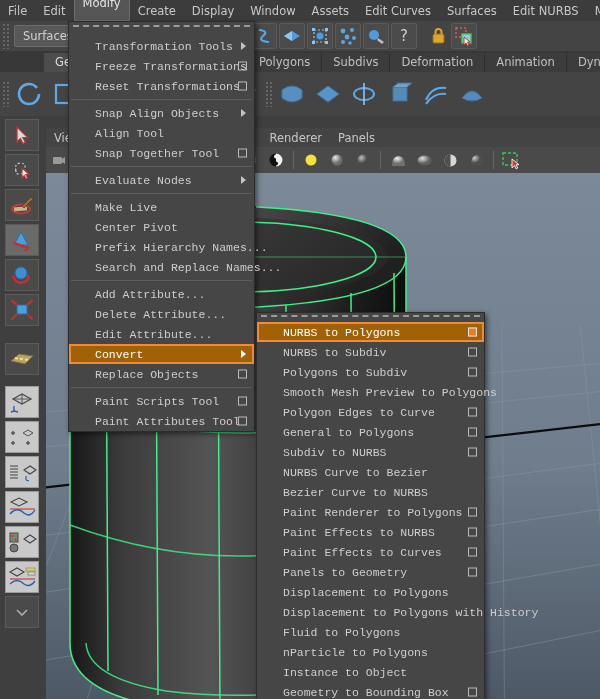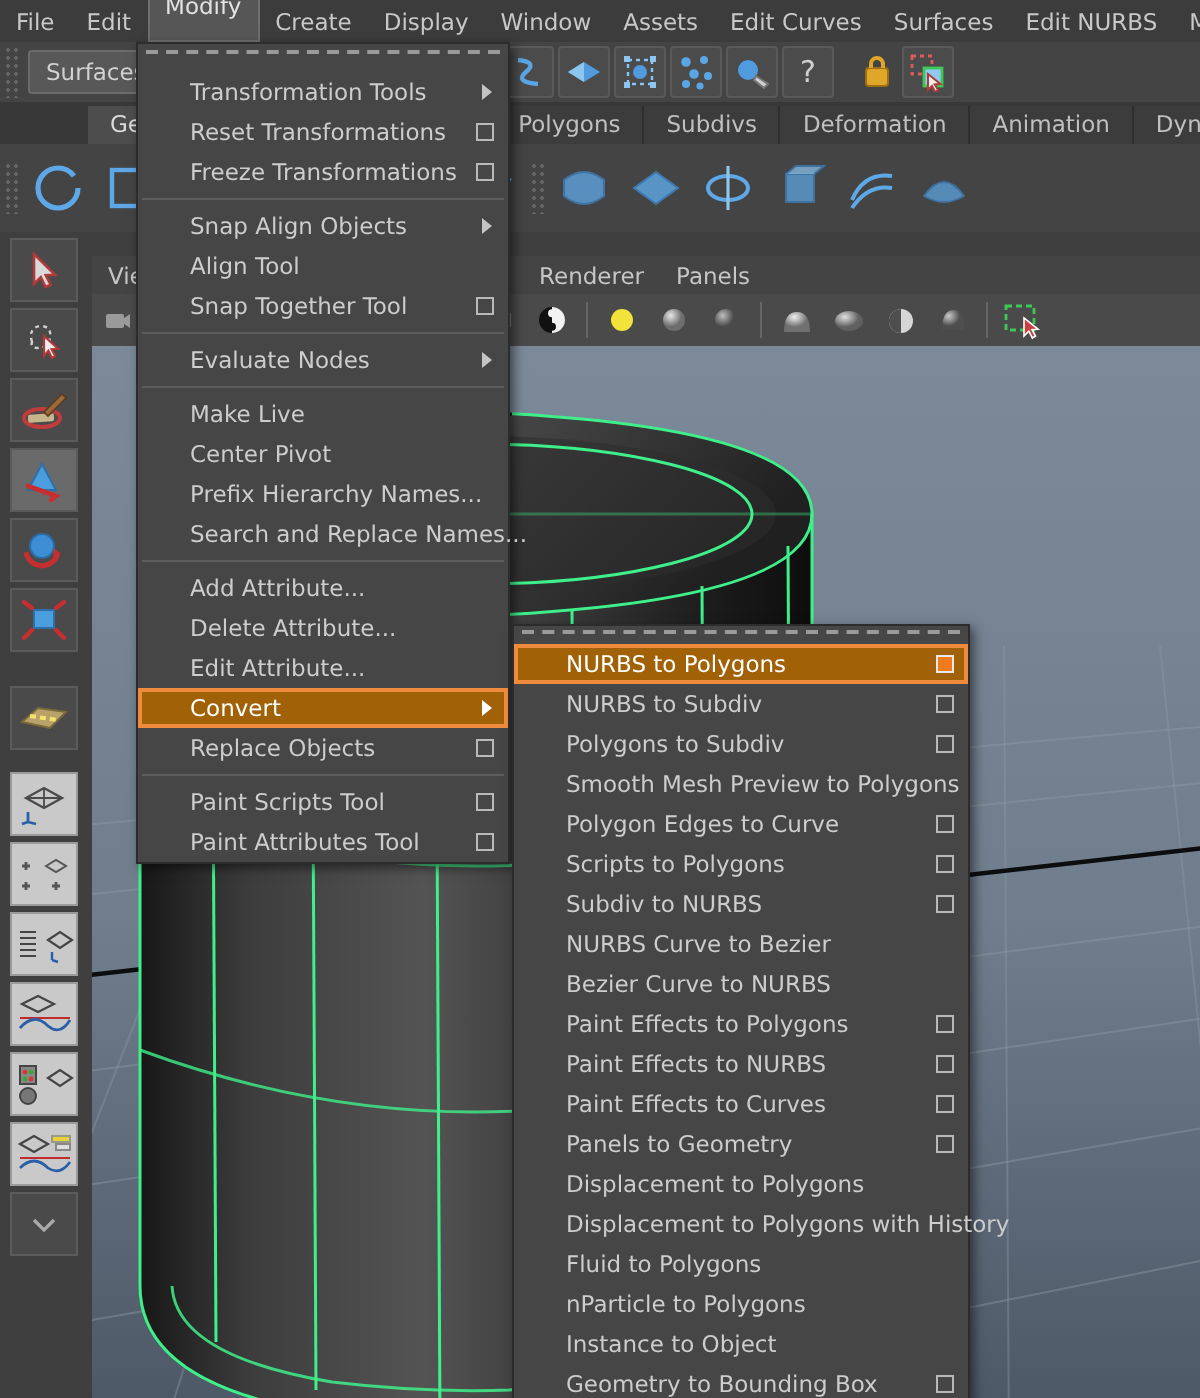--- a/index.html
+++ b/index.html
@@ -121,20 +121,21 @@
     height: 9px; margin: 3px 4px 2px 4px;
     border-top: 2px dashed #9a9a9a;
   }
   .menu-row {
     position: relative;
     height: 20px;
     display: flex; align-items: center;
     color: #cdcdcd; font-size: 11.5px;
     padding-left: 26px; padding-right: 26px;
     white-space: nowrap;
+    font-family: Liberation Mono, monospace;
   }
   .menu-row .lbl { flex: 1 1 auto; }
   .menu-sep { height: 1px; background: #5d5d5d; margin: 3px 2px; }
   .menu-arrow {
     position: absolute; right: 8px; top: 50%; transform: translateY(-50%);
     width: 0; height: 0;
     border-left: 5px solid #c4c4c4;
     border-top: 4px solid transparent;
     border-bottom: 4px solid transparent;
   }
@@ -720,25 +721,25 @@
 
   </div>
 
   <div class="menu" id="modify-menu">
     <div class="menu-tearoff"></div>
     <div class="menu-row">
       <span class="lbl">Transformation Tools</span>
       <span class="menu-arrow"></span>
     </div>
     <div class="menu-row">
+      <span class="lbl">Freeze Transformations</span>
+      <span class="menu-optbox"></span>
+    </div>
+    <div class="menu-row">
       <span class="lbl">Reset Transformations</span>
-      <span class="menu-optbox"></span>
-    </div>
-    <div class="menu-row">
-      <span class="lbl">Freeze Transformations</span>
       <span class="menu-optbox"></span>
     </div>
     <div class="menu-sep"></div>
     <div class="menu-row">
       <span class="lbl">Snap Align Objects</span>
       <span class="menu-arrow"></span>
     </div>
     <div class="menu-row">
       <span class="lbl">Align Tool</span>
     </div>
@@ -808,35 +809,35 @@
       <span class="menu-optbox"></span>
     </div>
     <div class="menu-row">
       <span class="lbl">Smooth Mesh Preview to Polygons</span>
     </div>
     <div class="menu-row">
       <span class="lbl">Polygon Edges to Curve</span>
       <span class="menu-optbox"></span>
     </div>
     <div class="menu-row">
-      <span class="lbl">Scripts to Polygons</span>
+      <span class="lbl">General to Polygons</span>
       <span class="menu-optbox"></span>
     </div>
     <div class="menu-row">
       <span class="lbl">Subdiv to NURBS</span>
       <span class="menu-optbox"></span>
     </div>
     <div class="menu-row">
       <span class="lbl">NURBS Curve to Bezier</span>
     </div>
     <div class="menu-row">
       <span class="lbl">Bezier Curve to NURBS</span>
     </div>
     <div class="menu-row">
-      <span class="lbl">Paint Effects to Polygons</span>
+      <span class="lbl">Paint Renderer to Polygons</span>
       <span class="menu-optbox"></span>
     </div>
     <div class="menu-row">
       <span class="lbl">Paint Effects to NURBS</span>
       <span class="menu-optbox"></span>
     </div>
     <div class="menu-row">
       <span class="lbl">Paint Effects to Curves</span>
       <span class="menu-optbox"></span>
     </div>

